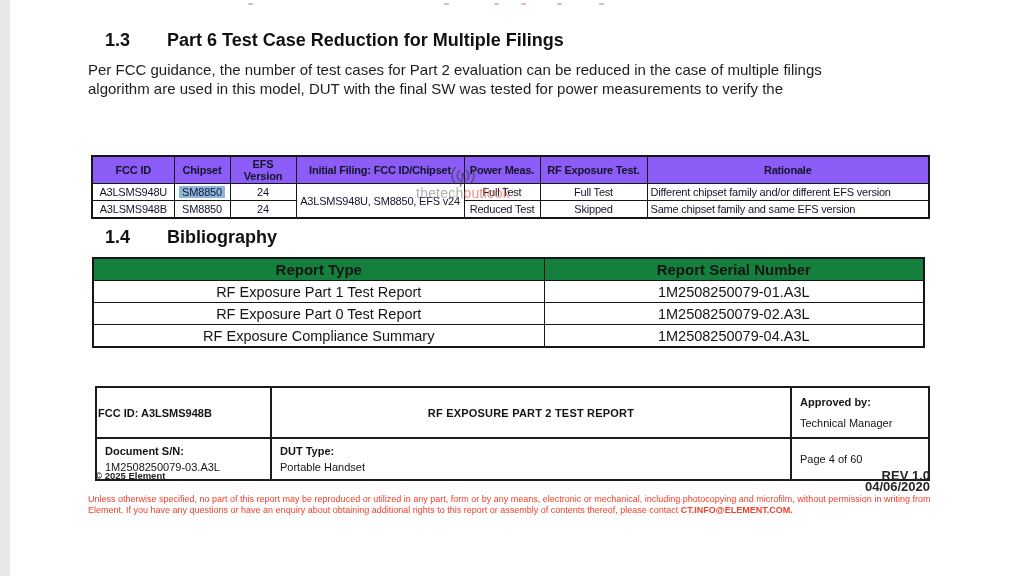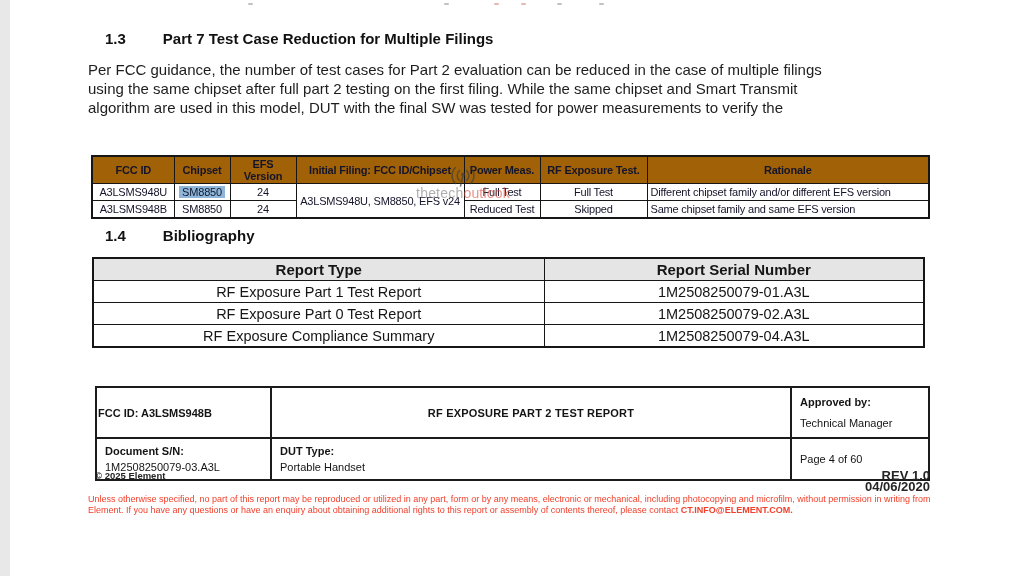--- a/index.html
+++ b/index.html
@@ -12,56 +12,56 @@
   .left-strip { position:absolute; left:0; top:0; width:10px; height:576px; background:#e8e8e8; }
 
   
   .frags { position:absolute; top:0; left:0; width:1024px; height:8px; }
   .frag { position:absolute; top:3px; width:5px; height:2px; background:#c2c2c2; border-radius:1px; }
   .frag.pink { background:#e6b9b4; }
 
   
   .sec-heading {
     position:absolute; left:105px; display:flex; gap:37px;
-    font-size:15px; font-weight:bold; color:#111; white-space:nowrap;
+    font-size:18px; font-weight:bold; color:#111; white-space:nowrap;
   }
   .h13 { top:30px; }
   .h14 { top:227px; }
 
   
   .para { position:absolute; left:88px; top:60px; font-size:15px; line-height:19px; color:#1d1d1d; }
   .para div { white-space:nowrap; }
 
   
   table { border-collapse:collapse; }
   .red-table {
     position:absolute; left:91px; top:155px; width:839px;
     table-layout:fixed; font-size:11px; color:#14142a; letter-spacing:-0.2px;
     border:2px solid #161616;
   }
   .red-table th, .red-table td { border:1px solid #161616; padding:1px 3px; text-align:center; overflow:hidden; }
-  .red-table th { background:#a16207; height:15px; font-weight:bold; }
+  .red-table th { background:#8b5cf6; height:15px; font-weight:bold; }
   .red-table td { height:14px; }
   .red-table .rationale { text-align:left; }
   .hl { background:#8fb6d8; color:#101a33; padding:0 3px; }
 
   
   .watermark { position:absolute; left:403px; top:161px; width:120px; text-align:center; pointer-events:none; }
   .wm-icon { display:block; margin:0 auto; opacity:0.65; }
   .wm-text { font-size:14px; letter-spacing:0.2px; margin-top:-3px; white-space:nowrap; }
   .wm-gray { color:rgba(110,110,110,0.55); }
   .wm-red  { color:rgba(219,70,56,0.60); }
 
   
   .bib-table {
     position:absolute; left:92px; top:257px; width:833px;
     table-layout:fixed; font-size:14.5px; color:#151515; border:2px solid #161616;
   }
   .bib-table th, .bib-table td { border:1px solid #161616; text-align:center; padding:0 4px; }
-  .bib-table th { background:#e5e5e5; height:21px; font-weight:bold; font-size:15px; }
+  .bib-table th { background:#15803d; height:21px; font-weight:bold; font-size:15px; }
   .bib-table td { height:21px; }
 
   
   .foot-table {
     position:absolute; left:95px; top:386px; width:835px;
     table-layout:fixed; font-size:11px; color:#141414; border:2px solid #1b1b1b;
   }
   .foot-table td { border:2px solid #1b1b1b; vertical-align:middle; }
   .fcc-cell { font-weight:bold; }
   .title-cell { text-align:center; font-weight:bold; letter-spacing:0.2px; }
@@ -88,26 +88,25 @@
     <div class="frag" style="left:248px"></div>
     <div class="frag" style="left:444px"></div>
     <div class="frag pink" style="left:494px"></div>
     <div class="frag pink" style="left:521px"></div>
     <div class="frag" style="left:557px"></div>
     <div class="frag" style="left:599px"></div>
   </div>
 
   <div class="sec-heading h13">
     <span>1.3</span>
-    <span>Part 7 Test Case Reduction for Multiple Filings</span>
+    <span>Part 6 Test Case Reduction for Multiple Filings</span>
   </div>
 
   <div class="para">
     <div>Per FCC guidance, the number of test cases for Part 2 evaluation can be reduced in the case of multiple filings</div>
-    <div>using the same chipset after full part 2 testing on the first filing. While the same chipset and Smart Transmit</div>
     <div>algorithm are used in this model, DUT with the final SW was tested for power measurements to verify the</div>
   </div>
 
   <table class="red-table">
     <colgroup>
       <col style="width:82px">
         <col style="width:56px">
         <col style="width:66px">
       <col style="width:168px">
         <col style="width:76px">

